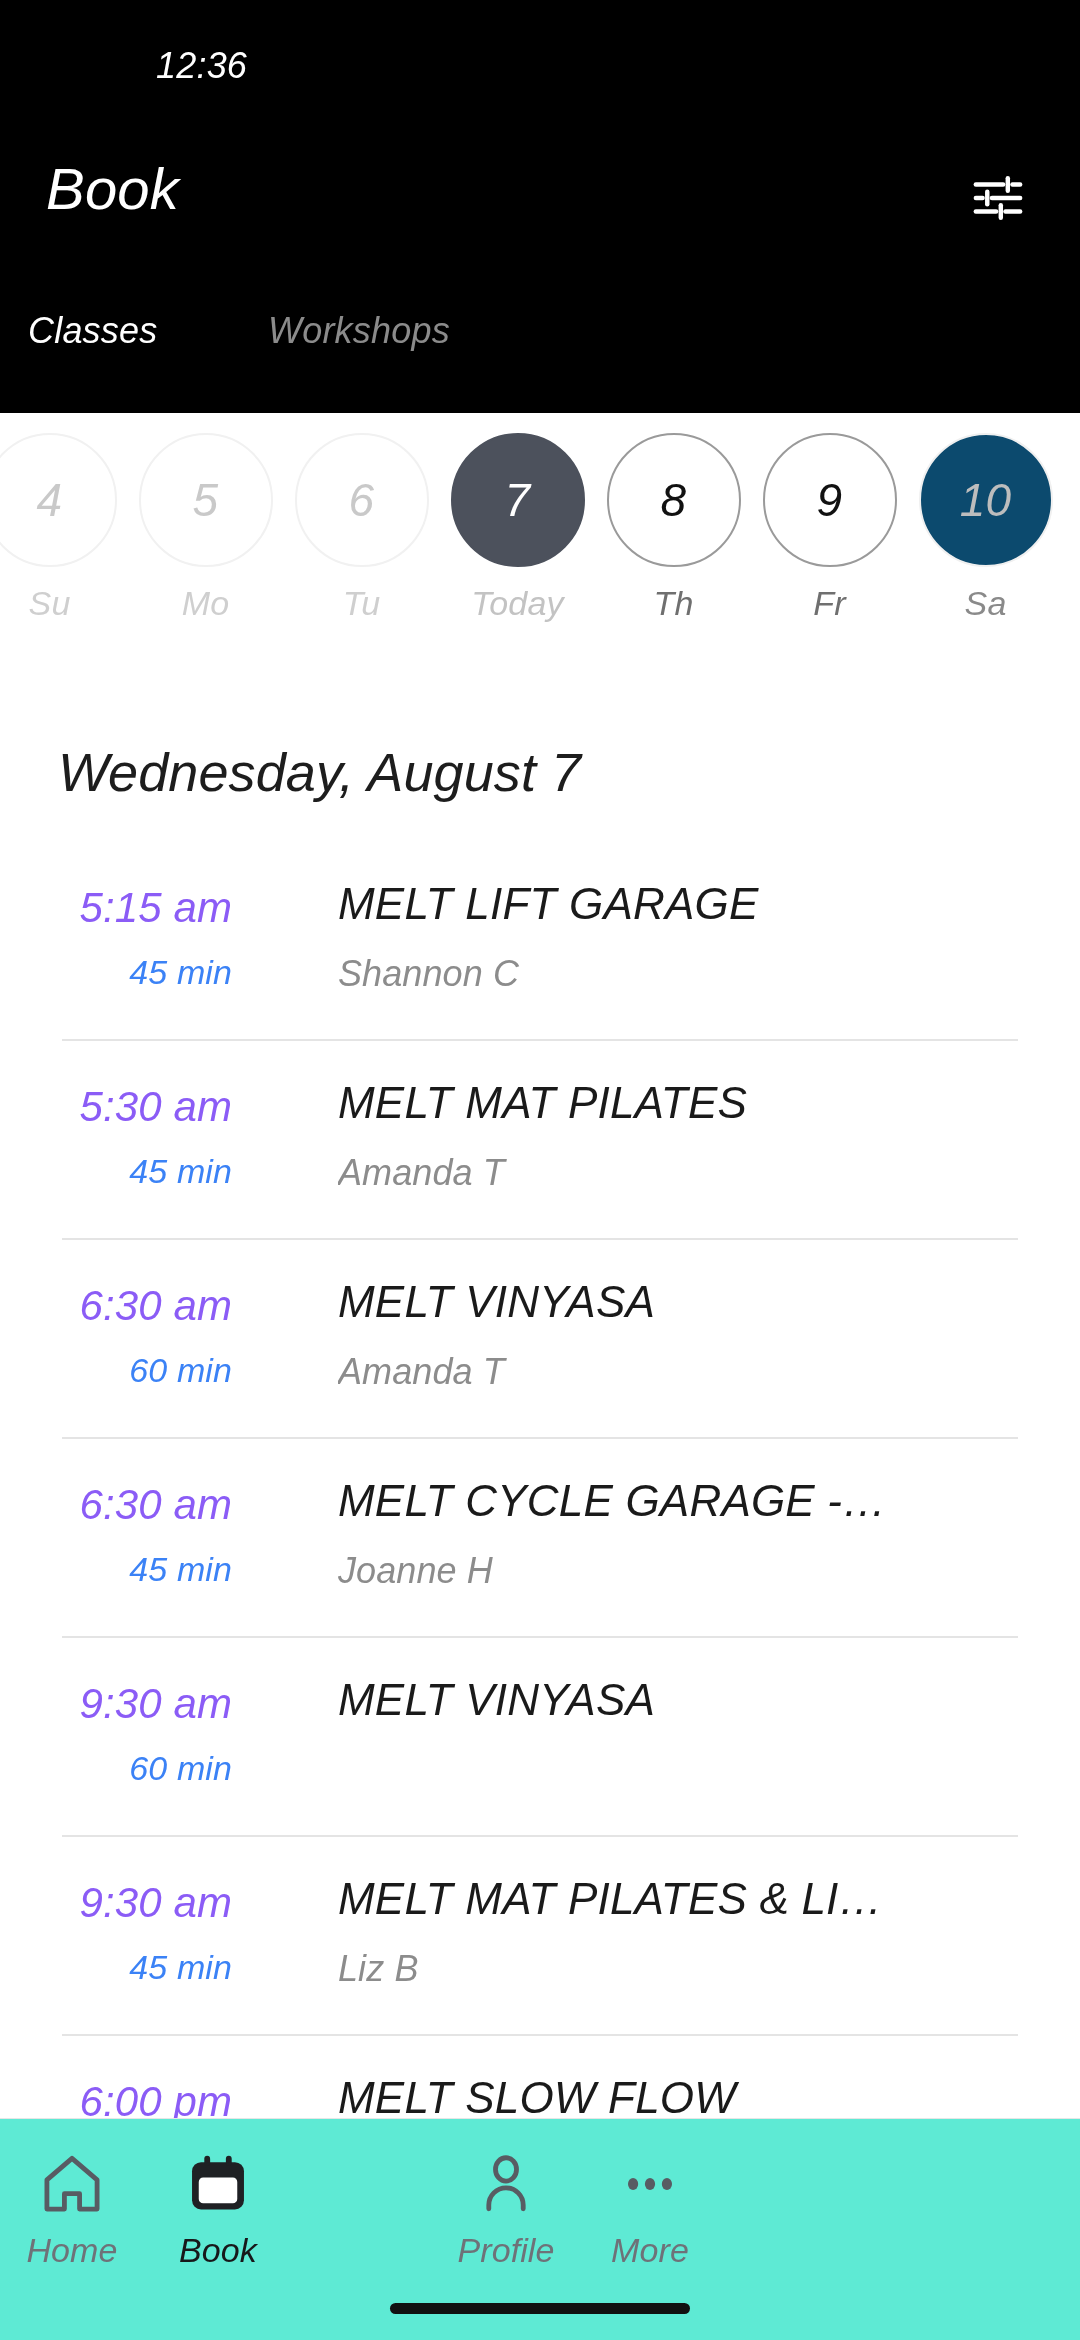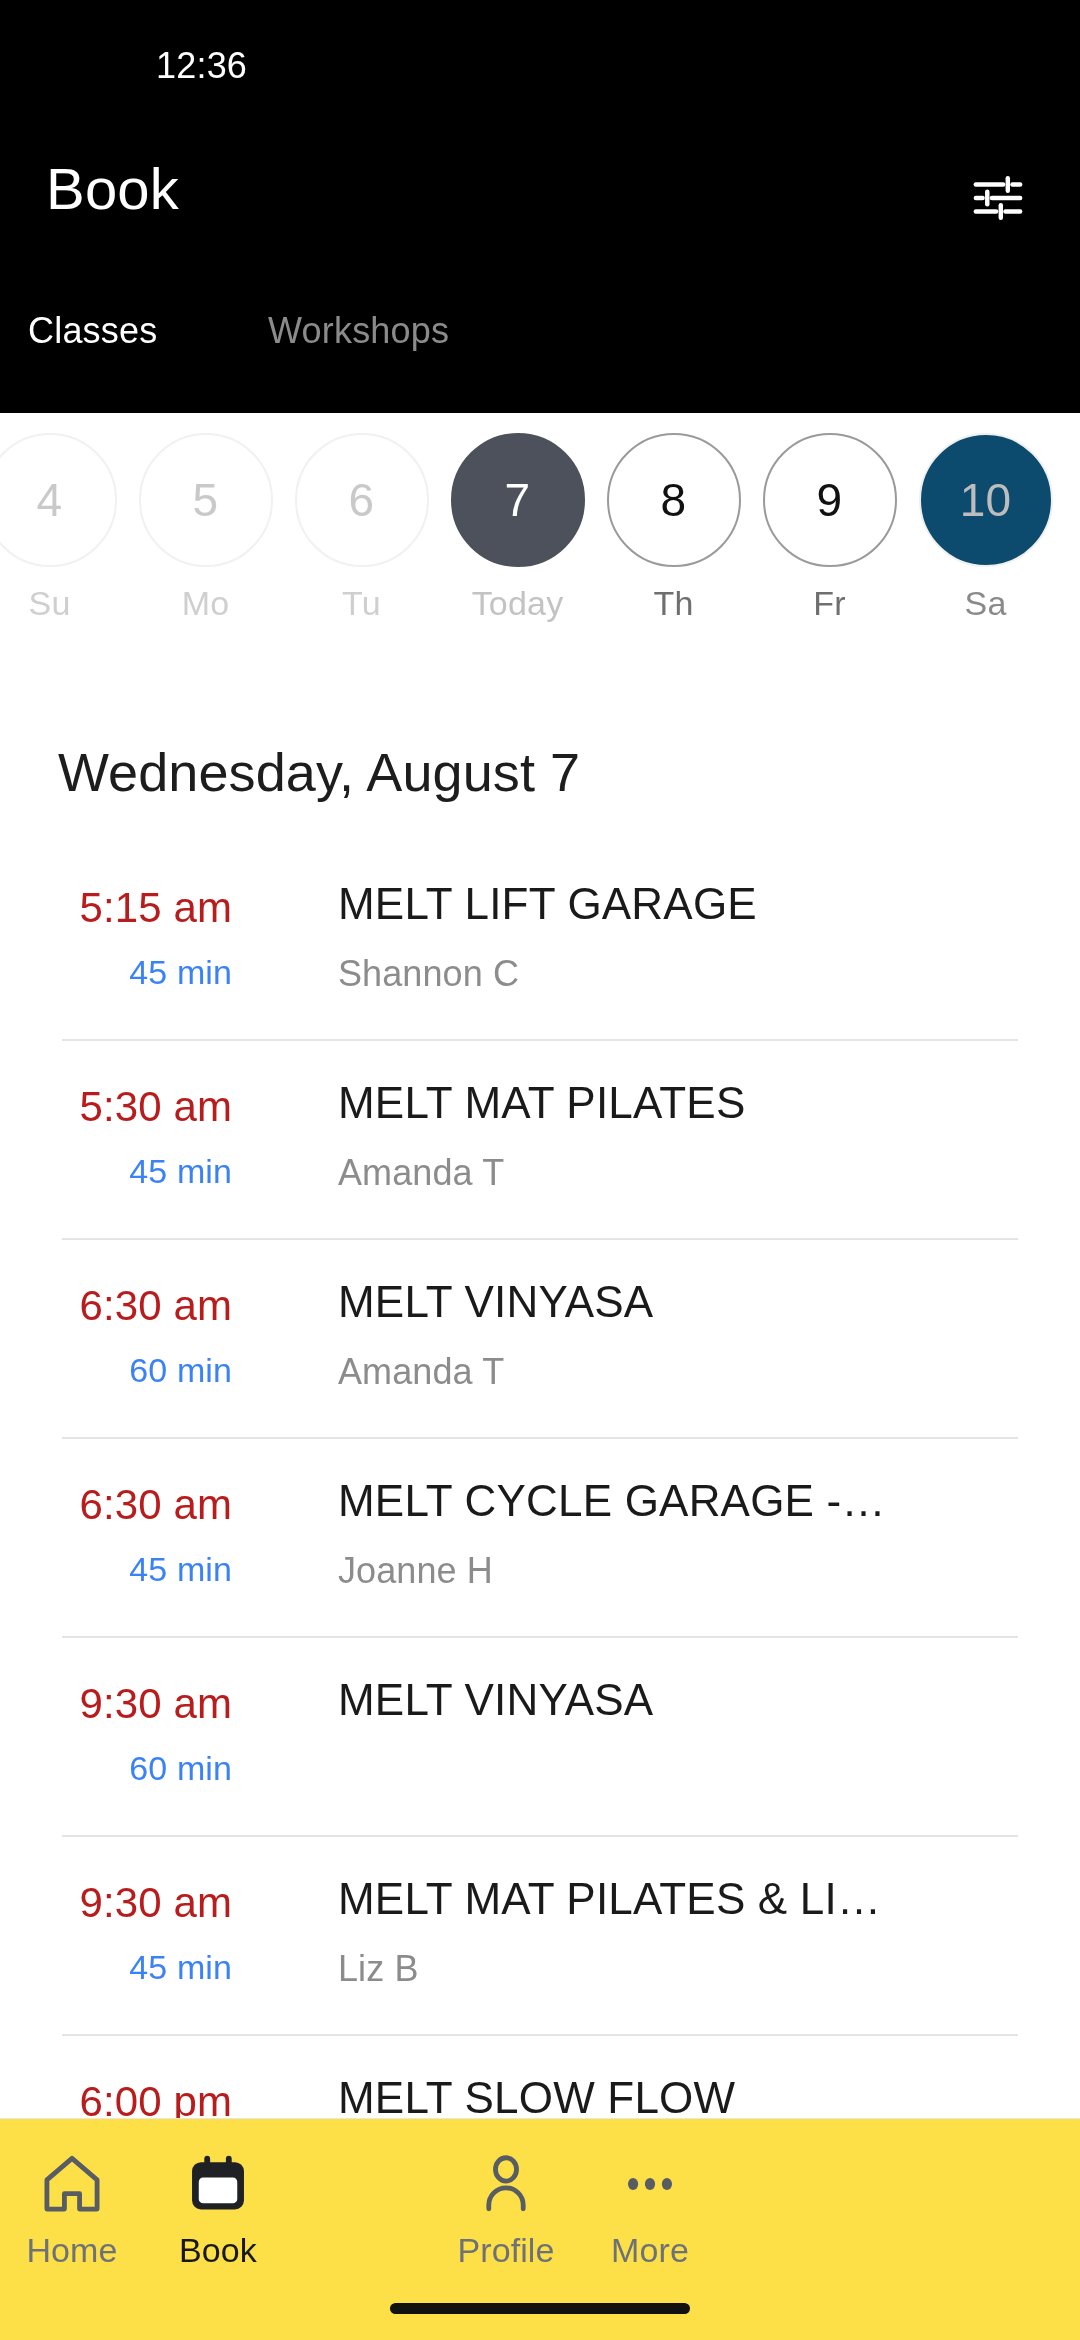--- a/index.html
+++ b/index.html
@@ -4,21 +4,21 @@
 <style>
   * { margin:0; padding:0; box-sizing:border-box; }
   html, body {
     width:1080px; height:2340px;
     background:#ffffff;
     font-family:"Liberation Sans", sans-serif;
     -webkit-font-smoothing:antialiased;
     overflow:hidden;
   }
 
-  .phone { position:relative; width:1072px; height:2340px; background:#ffffff; }
+  .phone { position:relative; width:1072px; height:2340px; background:#ffffff;font-style:italic; }
 
   
   .header {
     position:absolute; left:0; top:0; width:1080px; height:413px;
     background:#000000;
   }
   .statusbar {
     position:absolute; left:0; top:0; width:1080px; height:110px;
   }
   .status-time {
@@ -97,42 +97,42 @@
   .row {
     position:relative; height:199px; width:1080px;
   }
   .row + .row::before {
     content:""; position:absolute; left:62px; right:62px; top:0;
     height:1.5px; background:#e4e4e4;
   }
   .row-time {
     position:absolute; left:0; top:44px; width:268px;
     text-align:right; padding-right:36px;
-    font-size:42px; line-height:48px; color:#b91c1c; letter-spacing:0.1px;
+    font-size:42px; line-height:48px; color:#8b5cf6; letter-spacing:0.1px;
   }
   .row-dur {
     position:absolute; left:0; top:112px; width:268px;
     text-align:right; padding-right:36px;
     font-size:34px; line-height:40px; color:#3b82f6; letter-spacing:0.1px;
   }
   .row-name {
     position:absolute; left:338px; top:36px; right:40px;
     font-size:44px; line-height:56px; color:#1a1a1a; letter-spacing:0.2px;
     white-space:nowrap; overflow:hidden;
   }
   .row-inst {
     position:absolute; left:338px; top:112px; right:40px;
     font-size:36px; line-height:44px; color:#8c8c8c; letter-spacing:0.1px;
     white-space:nowrap; overflow:hidden;
   }
 
   
   .bottomnav {
     position:absolute; left:0; bottom:0; width:1080px; height:222px;
-    background:#fde047; border-top:1.5px solid #e6e6e6;padding-left:30px;
+    background:#5eead4; border-top:1.5px solid #e6e6e6;padding-left:30px;
   }
   .navitem {
     position:absolute; top:26px; width:216px; height:140px;
     display:flex; flex-direction:column; align-items:center; justify-content:flex-start;
   }
   .navicon { height:78px; display:flex; align-items:center; justify-content:center; }
   .navlabel {
     margin-top:6px; font-size:34px; line-height:42px; letter-spacing:0.1px;
     color:#6e7278;
   }

